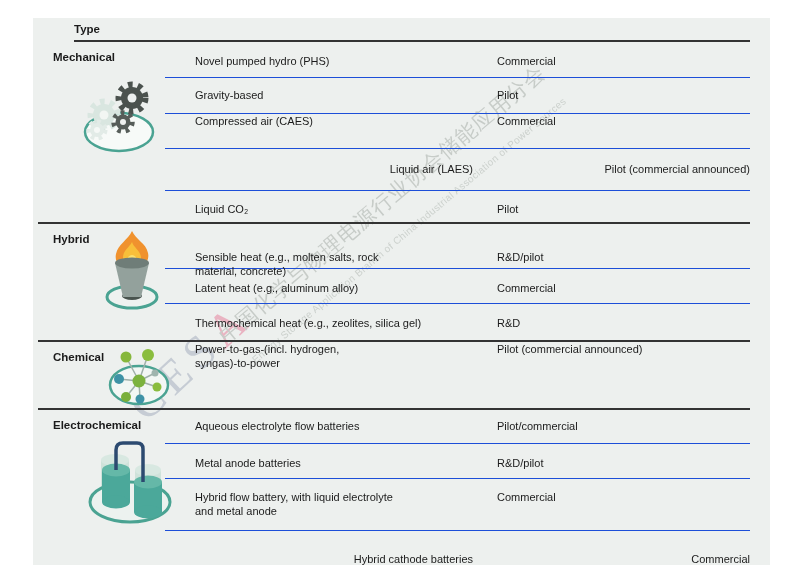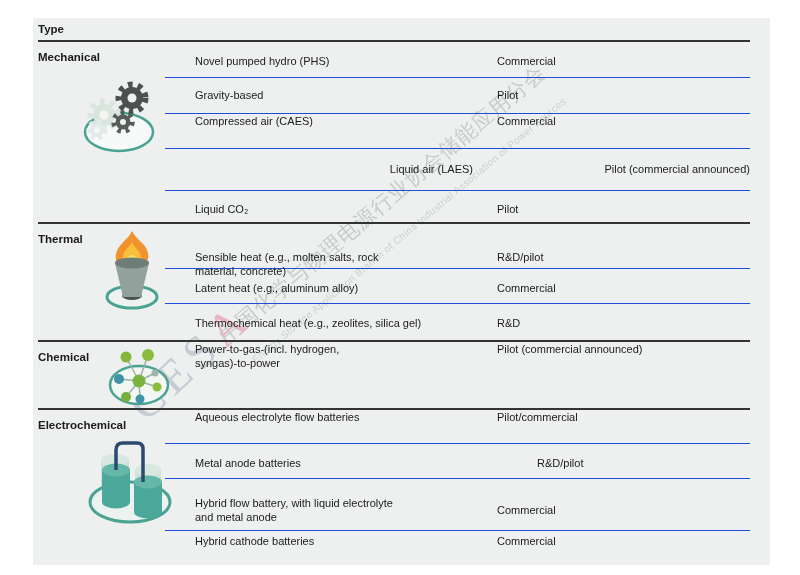--- a/index.html
+++ b/index.html
@@ -14,27 +14,27 @@
              transform:rotate(-43deg); transform-origin:left bottom; }
   .wm-cesa .pink { color:#e9b4c2; }
   .wm-cn { left:198px; top:303px; font-size:21px; letter-spacing:1px; color:#c7ccc8;
            transform:rotate(-40deg); transform-origin:left bottom; white-space:nowrap; }
   .wm-en { left:224px; top:336px; font-size:10px; letter-spacing:0.4px; color:#ccd1cd;
            transform:rotate(-40deg); transform-origin:left bottom; white-space:nowrap; }
 
   
   .table { position:relative; z-index:2; margin:0 20px 0 5px; color:#1b1b1b; }
   .header-row { display:flex; box-sizing:border-box; height:24px; padding-top:5px;
-                border-bottom:2px solid #333333; font-weight:bold; font-size:11.5px; }
+                border-bottom:2px solid #333333; font-weight:bold; font-size:11.5px;margin-left:36px; }
   .h-type { width:157px; } .h-tech { width:302px; } .h-market { flex:1; }
 
   section { position:relative; }
   section + section { border-top:2px solid #333333; }
 
-  .type-label { position:absolute; left:0; top:9px; font-weight:bold; font-size:11.5px; }
+  .type-label { position:absolute; left:15px; top:9px; font-weight:bold; font-size:11.5px; }
   .type-icon { position:absolute; }
 
   .rows { margin-left:127px; }
   .row { display:flex; box-sizing:border-box; font-size:11px; line-height:14px; }
   .row + .row { border-top:1px solid #1d4ed8; }
   .cell-tech { width:332px; box-sizing:border-box; padding-left:30px; padding-right:24px;
                white-space:pre-line; }
   .cell-market { flex:1; }
 </style>
 </head>
@@ -89,21 +89,21 @@
           <div class="cell-market">Pilot (commercial announced)</div>
         </div>
         <div class="row" style="height:32px; padding-top:11px;">
           <div class="cell-tech">Liquid CO₂</div>
           <div class="cell-market">Pilot</div>
         </div>
       </div>
     </section>
 
     <section>
-      <div class="type-label">Thermal</div>
+      <div class="type-label">Hybrid</div>
       <div class="type-icon" style="left:62px; top:6px; width:65px; height:82px;">
         <svg width="65" height="82" viewBox="0 0 65 82">
           <ellipse cx="32" cy="67" rx="25" ry="11" fill="#eef2f0" stroke="#4aa392" stroke-width="3"></ellipse>
           <ellipse cx="32" cy="66" rx="10" ry="4" fill="#49544f"></ellipse>
           <path d="M32,1 C28,10 18,14 16,24 C14,33 21,38 32,38 C43,38 50,32 48,23 C46,13 36,10 32,1 Z" fill="#f0922e"></path>
           <path d="M32,12 C29,18 23,20 23,28 C23,34 27,37 32,37 C37,37 41,34 41,28 C41,21 34,18 32,12 Z" fill="#f8bf3a"></path>
           <ellipse cx="32" cy="31" rx="5" ry="6" fill="#fbe06e"></ellipse>
           <path d="M15,33 L49,33 L41,67 L23,67 Z" fill="#93a19c"></path>
           <ellipse cx="32" cy="33" rx="17" ry="5.5" fill="#6f7d78"></ellipse>
         </svg>
@@ -170,34 +170,34 @@
           <rect x="17" y="36" width="28" height="32" fill="#4ba89a"></rect>
           <ellipse cx="31" cy="68" rx="14" ry="6.5" fill="#4ba89a"></ellipse>
           <ellipse cx="31" cy="36" rx="14" ry="6.5" fill="#65b8a8"></ellipse>
           <rect x="49" y="48" width="28" height="30" fill="#4ba89a"></rect>
           <ellipse cx="63" cy="78" rx="14" ry="6.5" fill="#4ba89a"></ellipse>
           <ellipse cx="63" cy="48" rx="14" ry="6.5" fill="#65b8a8"></ellipse>
           <path d="M31,36 L31,16 Q31,9 38,9 L52,9 Q58,9 58,15 L58,48" fill="none" stroke="#2c4a70" stroke-width="3.5"></path>
         </svg>
       </div>
       <div class="rows">
-        <div class="row" style="height:33px; ">
+        <div class="row" style="height:33px; padding-top:9px;">
           <div class="cell-tech">Aqueous electrolyte flow batteries</div>
           <div class="cell-market">Pilot/commercial</div>
         </div>
-        <div class="row" style="height:35px; padding-top:12px;gap:40px;">
+        <div class="row" style="height:35px; padding-top:12px;">
           <div class="cell-tech">Metal anode batteries</div>
           <div class="cell-market">R&amp;D/pilot</div>
         </div>
-        <div class="row" style="height:52px; padding-top:11px;align-items:center;">
+        <div class="row" style="height:52px; padding-top:11px;">
           <div class="cell-tech">Hybrid flow battery, with liquid electrolyte
 and metal anode</div>
           <div class="cell-market">Commercial</div>
         </div>
-        <div class="row" style="height:41px; padding-top:3px;">
+        <div class="row" style="height:41px; padding-top:21px;text-align:right;">
           <div class="cell-tech">Hybrid cathode batteries</div>
           <div class="cell-market">Commercial</div>
         </div>
       </div>
     </section>
 
   </div>
 </div>
 
 </body></html>

